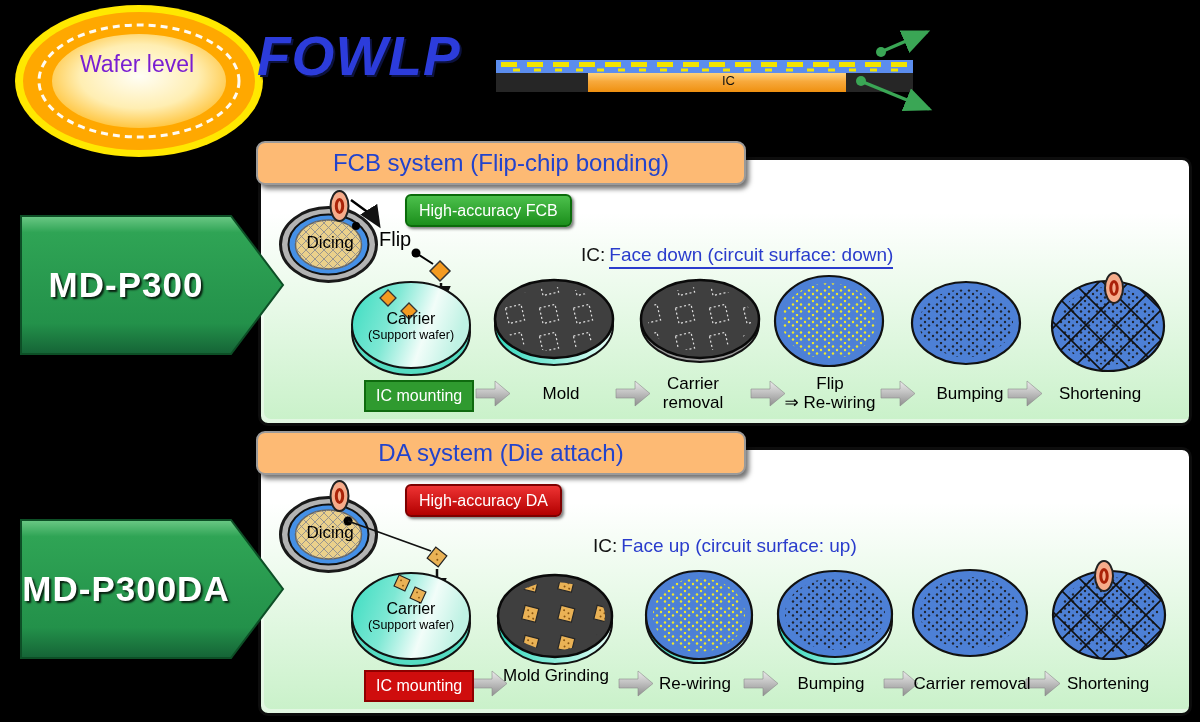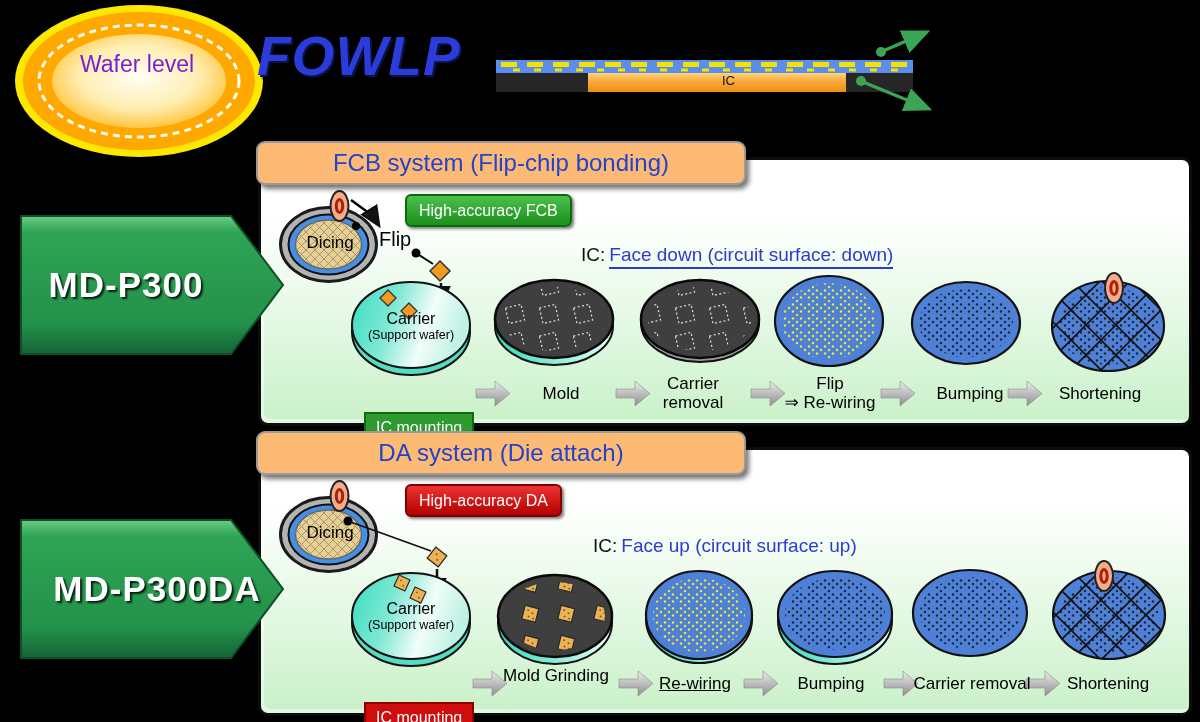--- a/index.html
+++ b/index.html
@@ -42,21 +42,21 @@
     box-shadow:3px 4px 5px rgba(0,0,0,.55);
   }
   .acc-badge{
     left:144px;top:34px;height:29px;padding:0 12px;display:flex;align-items:center;
     color:#fff;font-size:16px;border-radius:6px;box-shadow:2px 2px 3px rgba(0,0,0,.5);
   }
   .acc-green{background:linear-gradient(180deg,#4cc04c,#1c8f1c);border:2px solid #0b6b0b;}
   .acc-red{background:linear-gradient(180deg,#ee3333,#b30000);border:2px solid #7d0000;}
   .mount-badge{
     left:103px;top:220px;height:28px;padding:0 10px;display:flex;align-items:center;
-    color:#fff;font-size:16px;margin-top:32px;
+    color:#fff;font-size:16px;
   }
   .mount-green{background:#2f9a2f;border:2px solid #0f6a0f;}
   .mount-red{background:#cf0d0d;border:2px solid #8f0000;}
 
   .dicing-label{left:27px;top:73px;width:84px;text-align:center;font-size:17px;color:#000;}
   .flip-label{left:118px;top:68px;font-size:20px;color:#000;}
   .ic-line{top:84px;left:320px;font-size:19px;white-space:nowrap;}
   .ic-line .prefix{color:#111;}
   .ic-line .orient{color:#2a3ccc;margin-left:4px;}
   .orient.u{border-bottom:2px solid #2a3ccc;padding-bottom:2px;}
@@ -134,21 +134,21 @@
   <defs>
     <linearGradient id="bg-d" x1="0" y1="0" x2="0" y2="1">
       <stop offset="0%" stop-color="#6cc986"></stop>
         <stop offset="12%" stop-color="#2fa455"></stop>
       <stop offset="78%" stop-color="#23914a"></stop>
         <stop offset="100%" stop-color="#156336"></stop>
     </linearGradient>
   </defs>
   <polygon points="6,6 216,6 268,75 216,144 6,144" fill="url(#bg-d)" stroke="#0d4f26" stroke-width="2"></polygon>
 </svg>
-<div class="abs banner-text" style="left:21px;top:514px;padding-left:31px;">MD-P300DA</div>
+<div class="abs banner-text" style="left:21px;top:514px;">MD-P300DA</div>
 
 <div class="abs title-box" style="left:256px;top:141px;">FCB system (Flip-chip bonding)</div>
 
 <div class="abs panel" style="left:258px;top:157px;">
 
   <svg class="abs" style="left:0;top:0;" width="928" height="263" viewBox="0 0 928 263">
     <defs>
       <pattern id="hatch-f" width="9" height="9" patternUnits="userSpaceOnUse">
         <path d="M0,9 L9,0 M0,0 L9,9" stroke="#8f8f8f" stroke-width="0.9" fill="none"></path>
       </pattern>
@@ -462,21 +462,21 @@
   </div>
   <div class="abs carrier-label">
     <span class="l1">Carrier</span>
     <span class="l2">(Support wafer)</span>
   </div>
   <div class="abs mount-badge mount-red">IC mounting</div>
 
   <div class="abs step-label" style="left:220px;top:216px;">
     <span>Mold Grinding</span>
     </div>
-  <div class="abs step-label" style="left:359px;top:224px;text-decoration:underline;">
+  <div class="abs step-label" style="left:359px;top:224px;">
     <span>Re-wiring</span>
     </div>
   <div class="abs step-label" style="left:495px;top:224px;">
     <span>Bumping</span>
     </div>
   <div class="abs step-label" style="left:636px;top:224px;">
     <span>Carrier removal</span>
     </div>
   <div class="abs step-label" style="left:772px;top:224px;">
     <span>Shortening</span>

